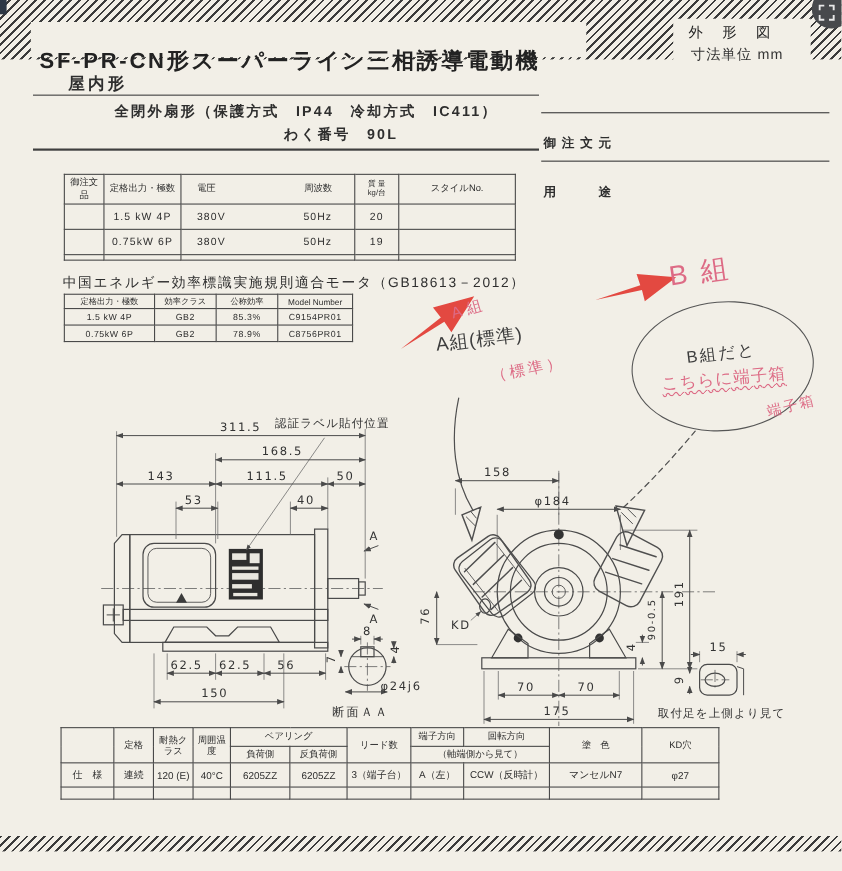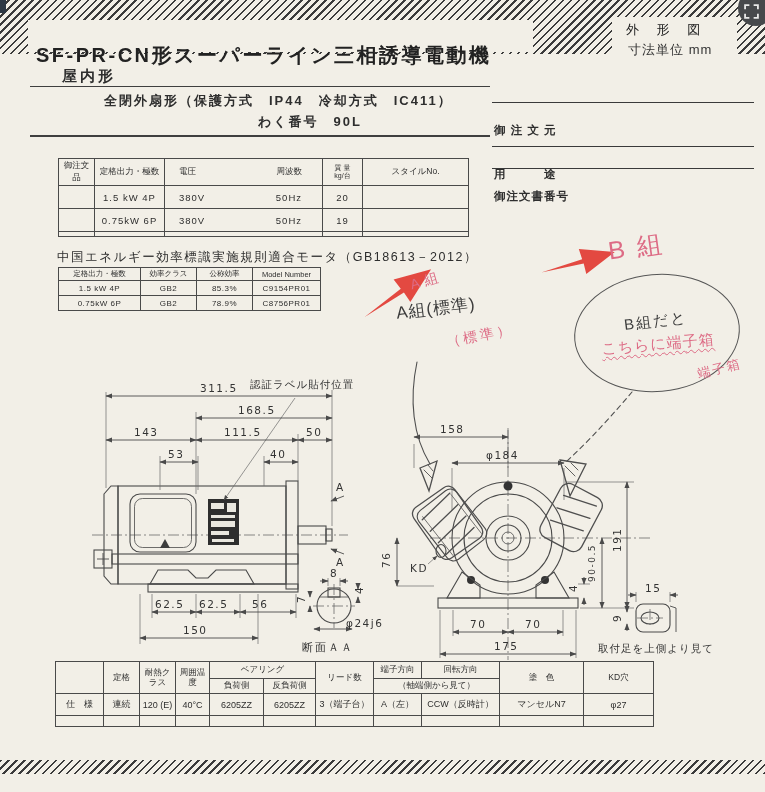--- a/index.html
+++ b/index.html
@@ -86,23 +86,20 @@
 <div class="spec-line abs" style="left:258px;top:113px;">わく番号　90L</div>
 <div class="abs line" style="left:30px;top:135px;width:460px;height:2px;"></div>
 
 <div class="abs" style="left:492px;top:80px;width:262px;height:134px;">
   <div class="form-row" style="top:0;">
     <span class="form-label">御 注 文 元</span>
   </div>
   <div class="form-row" style="top:44px;">
     <span class="form-label">用　　　途</span>
   </div>
-  <div class="form-row" style="top:66px;">
-    <span class="form-label">御注文書番号</span>
-  </div>
 </div>
 
 <table class="dtable t-order abs" style="left:58px;top:158px;width:410px;">
   <colgroup>
       <col style="width:36px">
       <col style="width:70px">
       <col style="width:158px">
       <col style="width:40px">
       <col style="width:106px">
     </colgroup>

